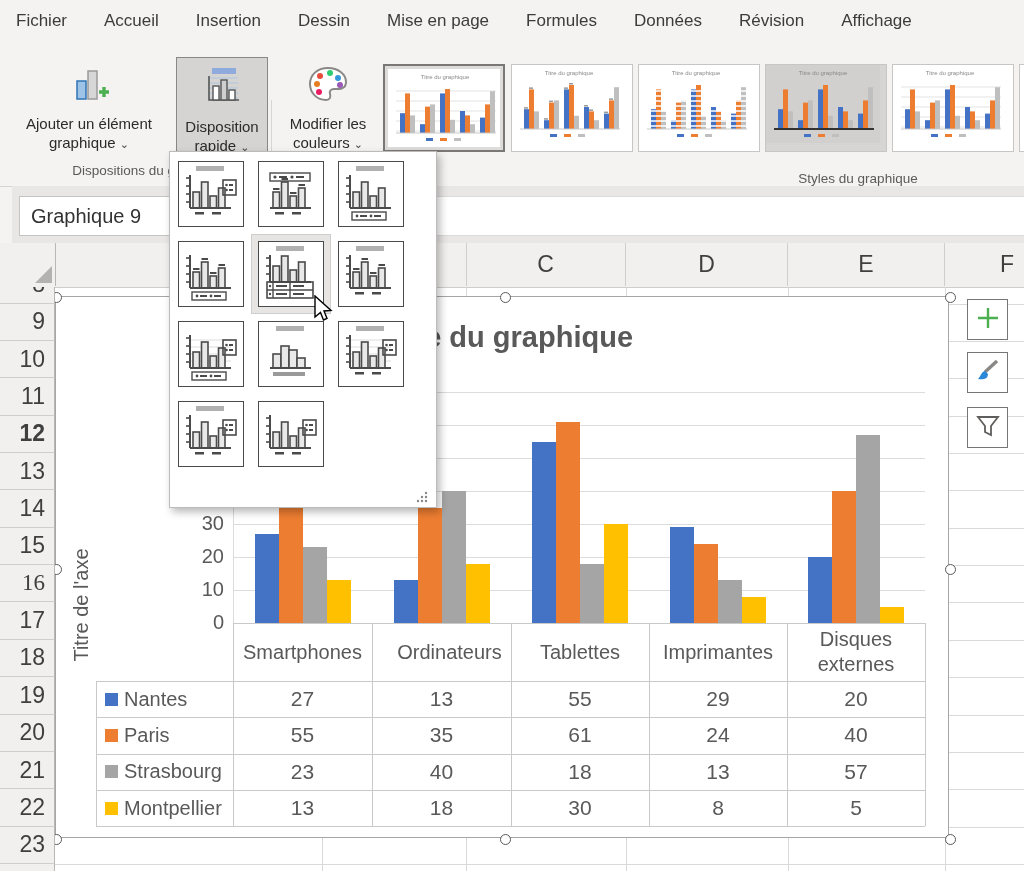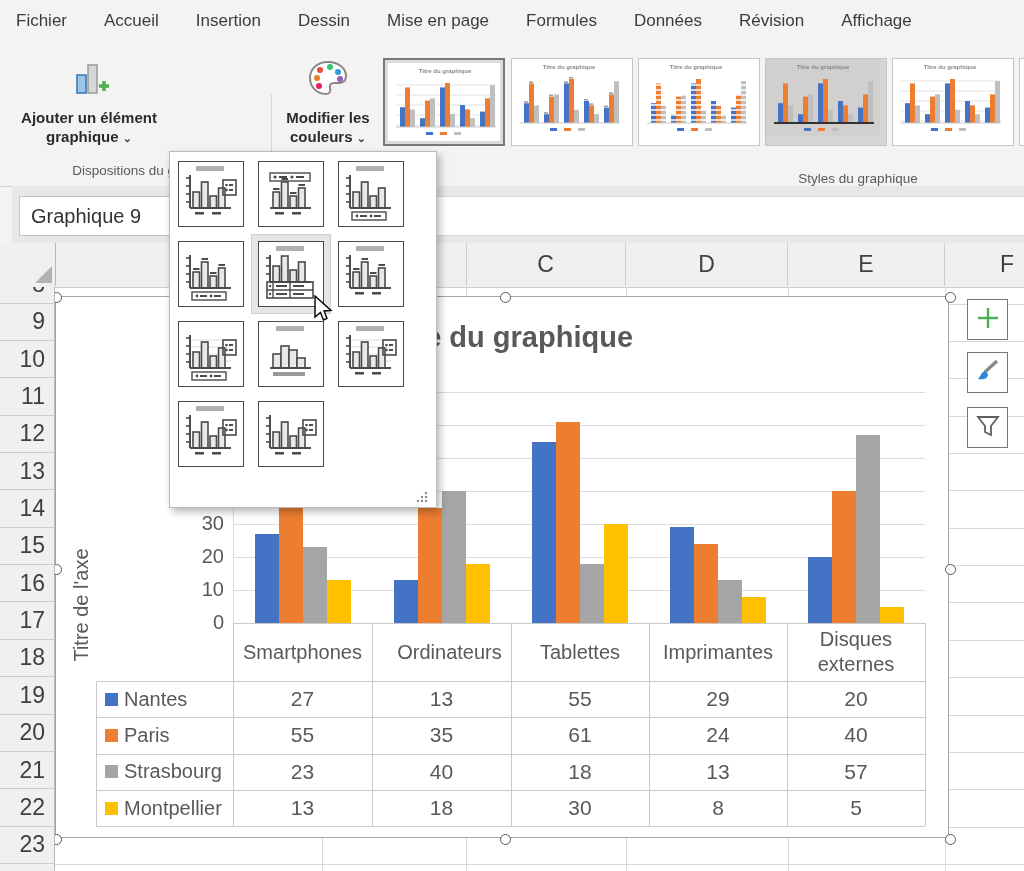--- a/index.html
+++ b/index.html
@@ -1,21 +1,21 @@
 <!DOCTYPE html>
 <html><head>
 <meta charset="utf-8">
 <style>
   html,body{margin:0;padding:0;}
   #app{position:relative;width:1024px;height:871px;background:#f4f3f2;overflow:hidden;
        font-family:"Liberation Sans",sans-serif;color:#333;}
   
   #tabbar{position:absolute;left:0;top:0;width:1024px;height:42px;display:flex;align-items:center;gap:37px;padding-left:16px;box-sizing:border-box;}
   .tab{font-size:17px;color:#3c3c3c;white-space:nowrap;cursor:default;}
-  #ribbon{position:absolute;left:0;top:48px;width:840px;height:116px;font-weight:bold;}
+  #ribbon{position:absolute;left:0;top:54px;width:840px;height:116px;}
   .rbtn{position:absolute;top:3px;height:150px;display:flex;flex-direction:column;align-items:center;justify-content:flex-start;box-sizing:border-box;}
   .rbtn .ric{margin-top:8px;}
   .rlbl{font-size:15px;color:#2b2b2b;text-align:center;line-height:1.25;margin-top:6px;}
   .chev{font-size:11px;color:#444;}
   .vsep{position:absolute;left:271px;top:46px;width:1px;height:136px;background:#d8d6d4;}
   #grouprow{position:absolute;left:0;top:158px;width:1024px;height:28px;border-bottom:1px solid #d5d3d1;background:#f4f3f2;}
   .glab{position:absolute;top:5px;font-size:13.5px;color:#5a5a5a;transform:translateX(-50%);white-space:nowrap;}
   
   #namerow{position:absolute;left:12px;top:186px;width:1024px;height:57px;background:#e9e7e6;}
   #namebox{position:absolute;left:7px;top:10px;width:154px;height:40px;background:#fff;border:1px solid #c6c4c2;box-sizing:border-box;font-size:20px;color:#333;line-height:38px;padding-left:11px;}
@@ -79,20 +79,33 @@
       <span class="ric">
         <svg width="40" height="40" viewBox="0 0 40 40">
           <rect x="8" y="16" width="9" height="18" fill="#9dc3e6" stroke="#2e75b6" stroke-width="1.5"></rect>
           <rect x="19" y="6" width="9" height="28" fill="#d6d6d6" stroke="#9a9a9a" stroke-width="1.5"></rect>
           <path d="M30 27 h10 M35 22 v10" stroke="#4caf50" stroke-width="3.4" fill="none"></path>
         </svg>
       </span>
       <div class="rlbl"><span>Ajouter un élément graphique</span> <span class="chev">⌄</span></div>
     </div>
 
+    <div class="rbtn" style="left:176px;width:92px;background:#d6d4d2;border:1px solid #8a8886;height:112px;">
+      <span class="ric">
+        <svg width="44" height="42" viewBox="0 0 44 42">
+          <rect x="12" y="2" width="24" height="6" fill="#8faadc"></rect>
+          <path d="M8 12 h30 M8 17 h30 M8 22 h30 M8 27 h30 M8 32 h30" stroke="#bcd" stroke-width="1.4"></path>
+          <path d="M9 10 v24 h30" stroke="#555" stroke-width="1.6" fill="none"></path>
+          <rect x="13" y="20" width="6" height="14" fill="#fff" stroke="#555" stroke-width="1.4"></rect>
+          <rect x="21" y="14" width="6" height="20" fill="#cfcfcf" stroke="#555" stroke-width="1.4"></rect>
+          <rect x="29" y="24" width="6" height="10" fill="#fff" stroke="#555" stroke-width="1.4"></rect>
+        </svg>
+      </span>
+      <div class="rlbl"><span>Disposition rapide</span> <span class="chev">⌄</span></div>
+    </div>
 
     <div class="vsep"></div>
 
     <div class="rbtn" style="left:278px;width:100px;">
       <span class="ric">
         <svg width="42" height="40" viewBox="0 0 42 40">
           <path d="M21 3 C10 3 3 10 3 19 C3 28 10 35 19 35 C23 35 24 32 23 29 C22 26 24 24 27 24 C31 24 39 25 39 17 C39 9 31 3 21 3 Z" fill="#fff" stroke="#8a8886" stroke-width="2"></path>
           <circle cx="13" cy="11" r="3" fill="#e74c3c"></circle>
           <circle cx="23" cy="8" r="3" fill="#2ecc71"></circle>
           <circle cx="31" cy="13" r="3" fill="#3498db"></circle>
@@ -320,25 +333,25 @@
         <div class="vline" style="left: 466px;"></div>
         <div class="vline" style="left: 626px;"></div>
         <div class="vline" style="left: 788px;"></div>
         <div class="vline" style="left: 945px;"></div>
       </div>
     <div id="rowheads">
         <div class="rowh" style="top: -20.8px; height: 37.36px;">8</div>
         <div class="rowh" style="top: 16.56px; height: 37.36px;">9</div>
         <div class="rowh" style="top: 53.92px; height: 37.36px;">10</div>
         <div class="rowh" style="top: 91.28px; height: 37.36px;">11</div>
-        <div class="rowh" style="top: 128.64px; height: 37.36px;">12</div>
+        <div class="rowh" style="top: 128.64px; height: 37.36px; font-weight: bold;">12</div>
         <div class="rowh" style="top: 166px; height: 37.36px;">13</div>
         <div class="rowh" style="top: 203.36px; height: 37.36px;">14</div>
         <div class="rowh" style="top: 240.72px; height: 37.36px;">15</div>
-        <div class="rowh" style="top: 278.08px; height: 37.36px;">16</div>
+        <div class="rowh" style="top: 278.08px; height: 37.36px; font-family: Liberation Serif, serif;">16</div>
         <div class="rowh" style="top: 315.44px; height: 37.36px;">17</div>
         <div class="rowh" style="top: 352.8px; height: 37.36px;">18</div>
         <div class="rowh" style="top: 390.16px; height: 37.36px;">19</div>
         <div class="rowh" style="top: 427.52px; height: 37.36px;">20</div>
         <div class="rowh" style="top: 464.88px; height: 37.36px;">21</div>
         <div class="rowh" style="top: 502.24px; height: 37.36px;">22</div>
         <div class="rowh" style="top: 539.6px; height: 37.36px;">23</div>
         <div class="rowh" style="top: 576.96px; height: 37.36px;"></div>
       </div>
 

